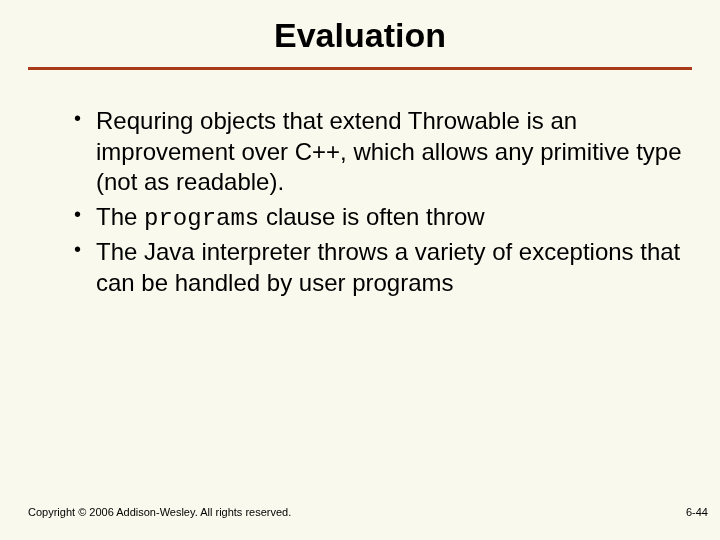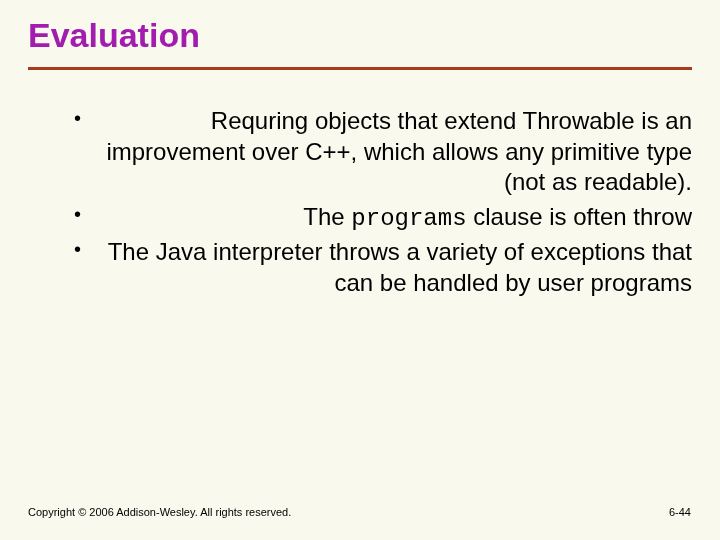--- a/index.html
+++ b/index.html
@@ -15,34 +15,34 @@
   .slide {
     width: 720px;
     height: 540px;
     box-sizing: border-box;
     padding: 16px 28px 0 28px;
     position: relative;
   }
   .title {
     font-family: "Trebuchet MS", "Lucida Sans Unicode", Verdana, sans-serif;
     font-size: 34px;
-    color: #a21caf;
+    color: #000000;
     margin: 0 0 12px 0;
     font-weight: 600;
+    text-align: center;
   }
   .rule {
     border: none;
     border-top: 3px solid #a93a1a;
     margin: 0 0 36px 0;
   }
   ul.bullets {
     list-style: none;
     padding: 0 0 0 46px;
     margin: 0;
-    text-align: right;
   }
   ul.bullets li {
     position: relative;
     font-size: 24px;
     line-height: 1.28;
     margin-bottom: 2px;
     padding-left: 22px;
     font-family: Verdana, Geneva, sans-serif;
   }
   ul.bullets li::before {
@@ -53,21 +53,21 @@
     font-size: 20px;
     color: #000;
   }
   .mono {
     font-family: "Courier New", Courier, monospace;
   }
   .footer {
     position: absolute;
     bottom: 22px;
     left: 28px;
-    right: 29px;
+    right: 12px;
     display: flex;
     justify-content: space-between;
     align-items: baseline;
     font-size: 11px;
     color: #000;
     font-family: Arial, Helvetica, sans-serif;
   }
 </style>
 </head>
 <body>

